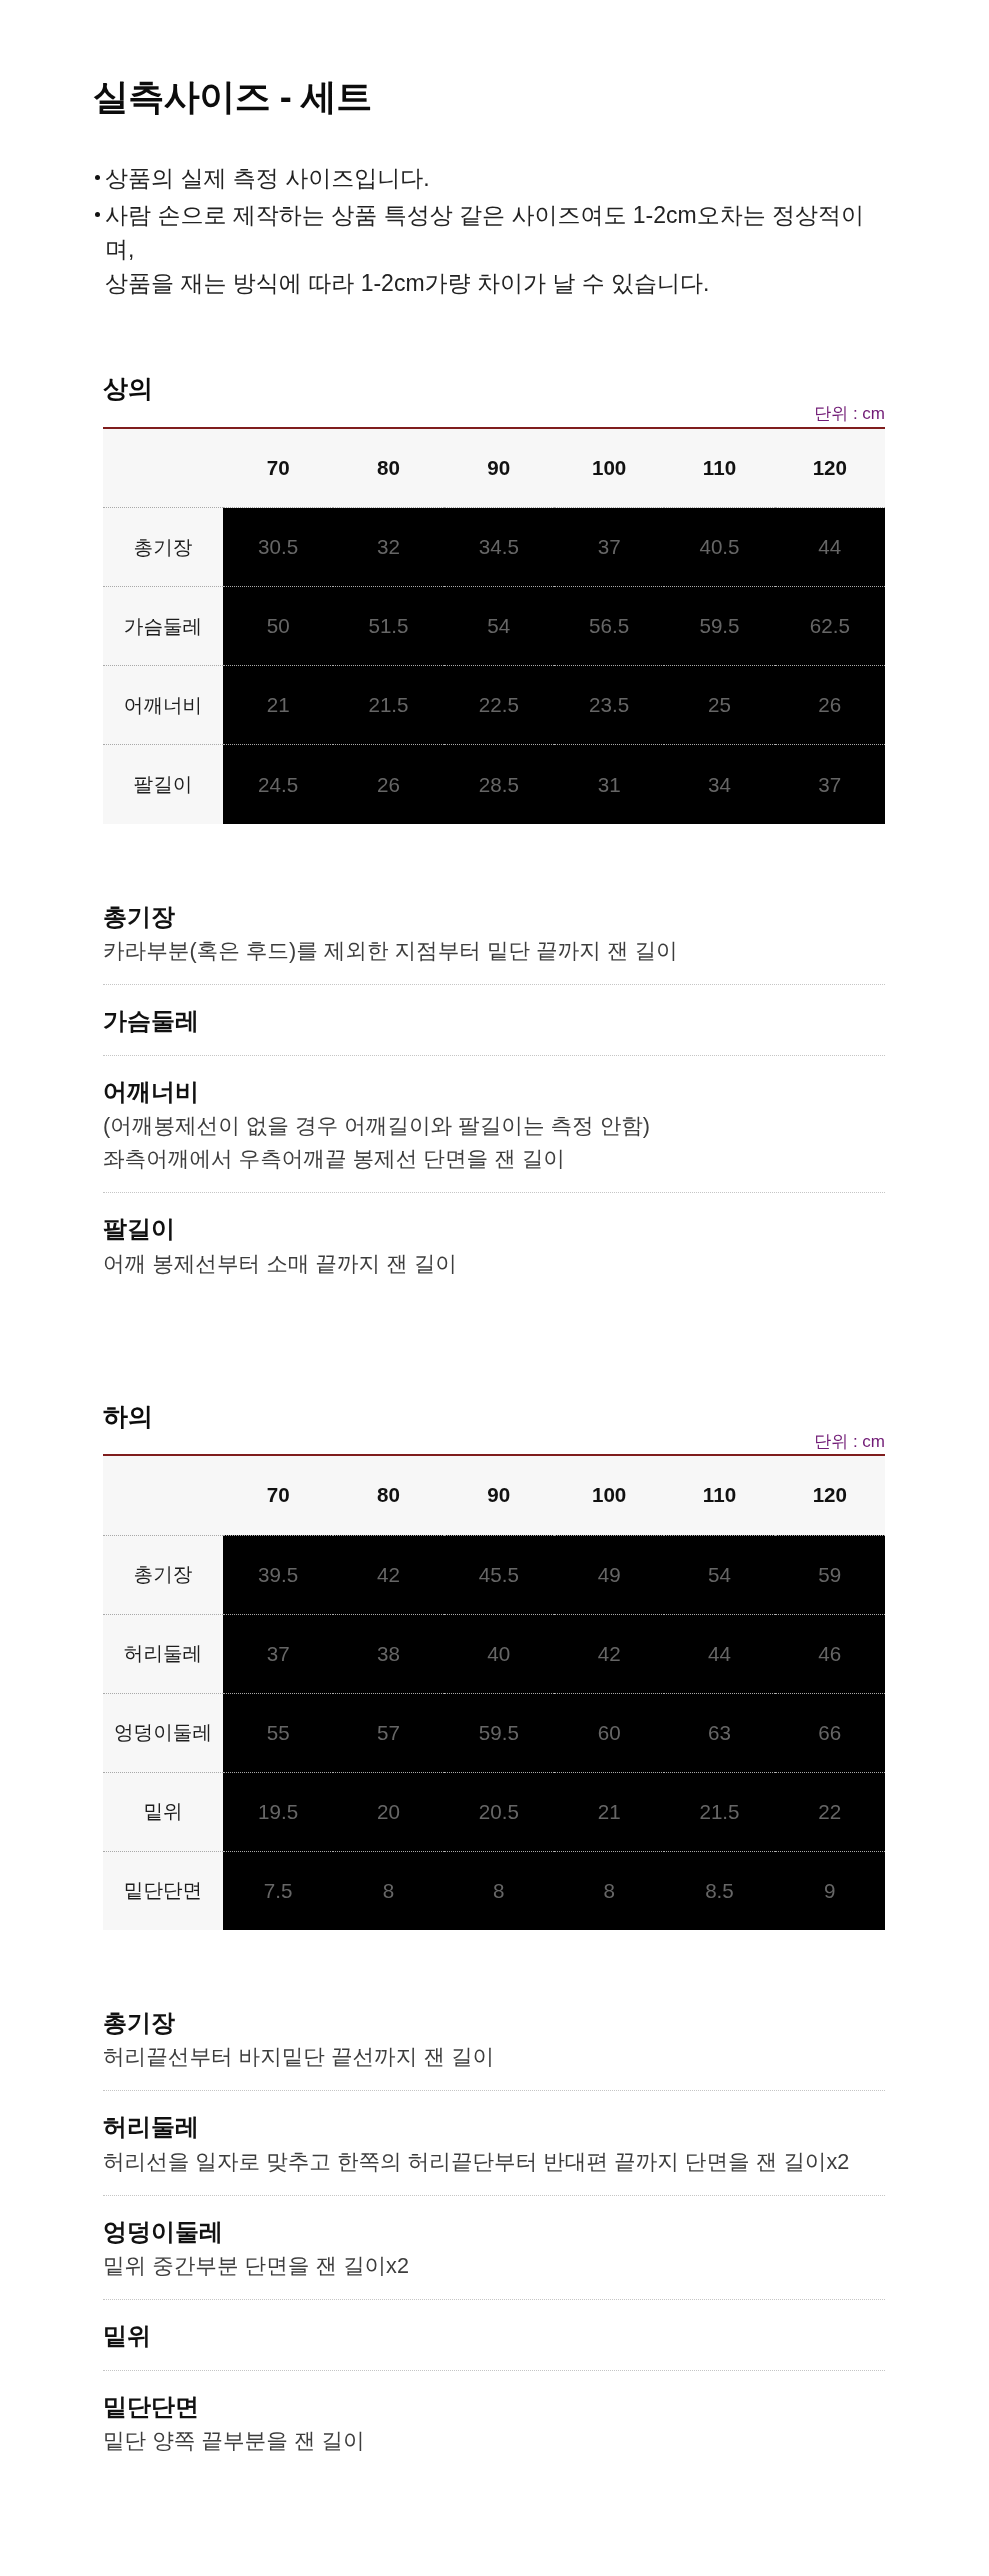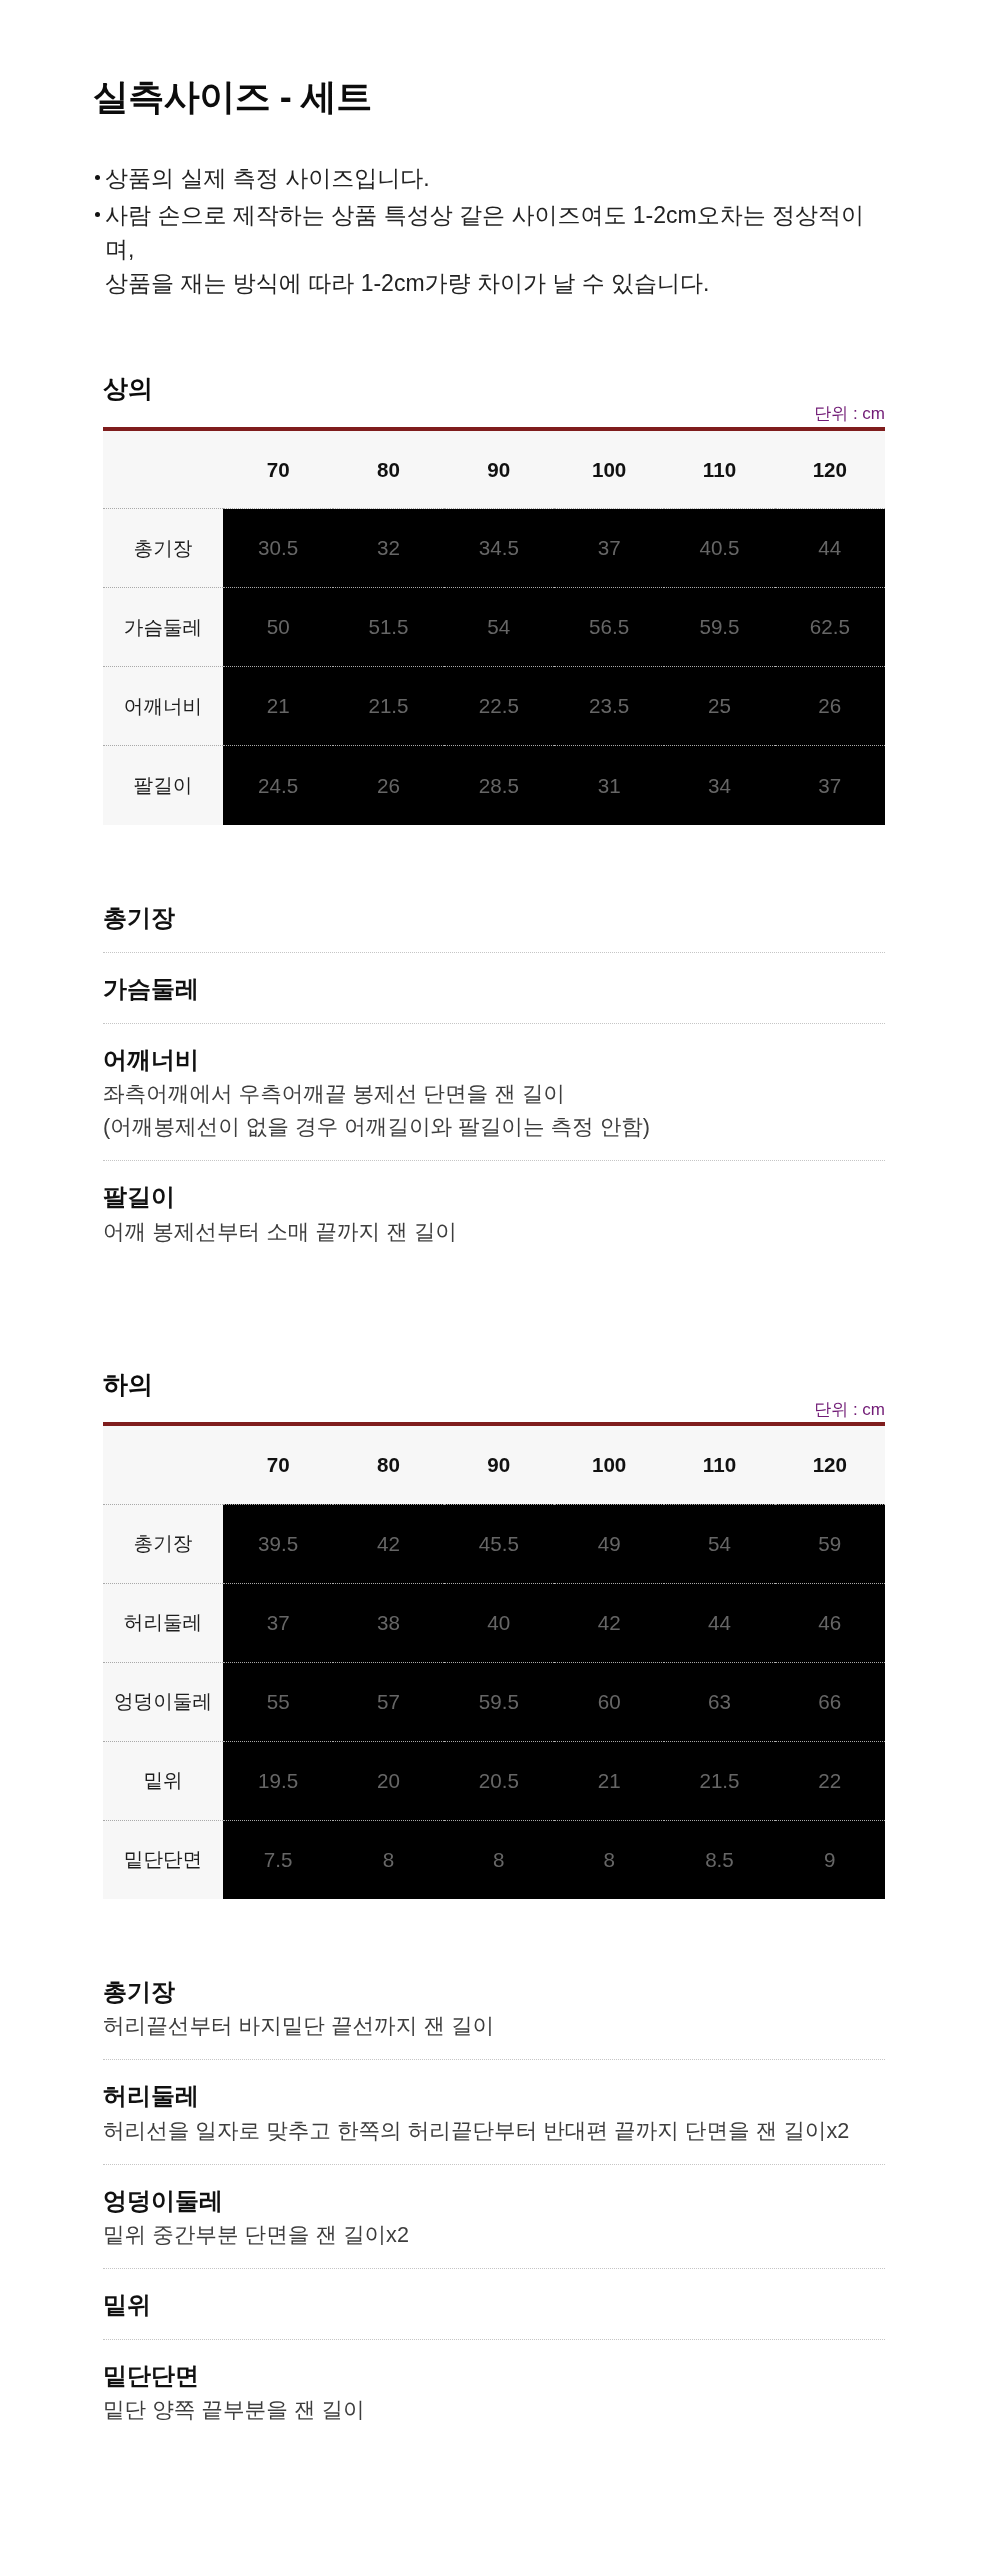--- a/index.html
+++ b/index.html
@@ -62,21 +62,21 @@
     font-size: 17px;
     line-height: 19.6px;
     color: #701a75;
     margin-bottom: 3.1px;
   }
   
   table.size-table {
     width: 100%;
     border-collapse: collapse;
     table-layout: fixed;
-    border-top: 4px solid #7f1d1d;
+    border-top: 2px solid #7f1d1d;
   }
   .size-table thead tr { height: 80px; }
   .size-table tbody tr { height: 79px; border-top: 1px dotted #a9a9a9; }
   .size-table th, .size-table td {
     text-align: center;
     vertical-align: middle;
     padding: 0;
   }
   .size-table thead th {
     background: #f7f7f7;
@@ -187,28 +187,29 @@
             <td class="cell-value">28.5</td>
             <td class="cell-value">31</td>
             <td class="cell-value">34</td>
             <td class="cell-value">37</td>
           </tr>
         </tbody>
       </table>
     <div class="defs">
         <div class="def-block">
           <h3 class="def-term">총기장</h3>
+          <p class="def-line">카라부분(혹은 후드)를 제외한 지점부터 밑단 끝까지 잰 길이</p>
         </div>
         <div class="def-block">
           <h3 class="def-term">가슴둘레</h3>
         </div>
         <div class="def-block">
           <h3 class="def-term">어깨너비</h3>
+          <p class="def-line">(어깨봉제선이 없을 경우 어깨길이와 팔길이는 측정 안함)</p>
           <p class="def-line">좌측어깨에서 우측어깨끝 봉제선 단면을 잰 길이</p>
-          <p class="def-line">(어깨봉제선이 없을 경우 어깨길이와 팔길이는 측정 안함)</p>
         </div>
         <div class="def-block">
           <h3 class="def-term">팔길이</h3>
           <p class="def-line">어깨 봉제선부터 소매 끝까지 잰 길이</p>
         </div>
       </div>
   </section>
 
   <section class="sec sec-bottoms">
     <h2 class="sec-title">하의</h2>

